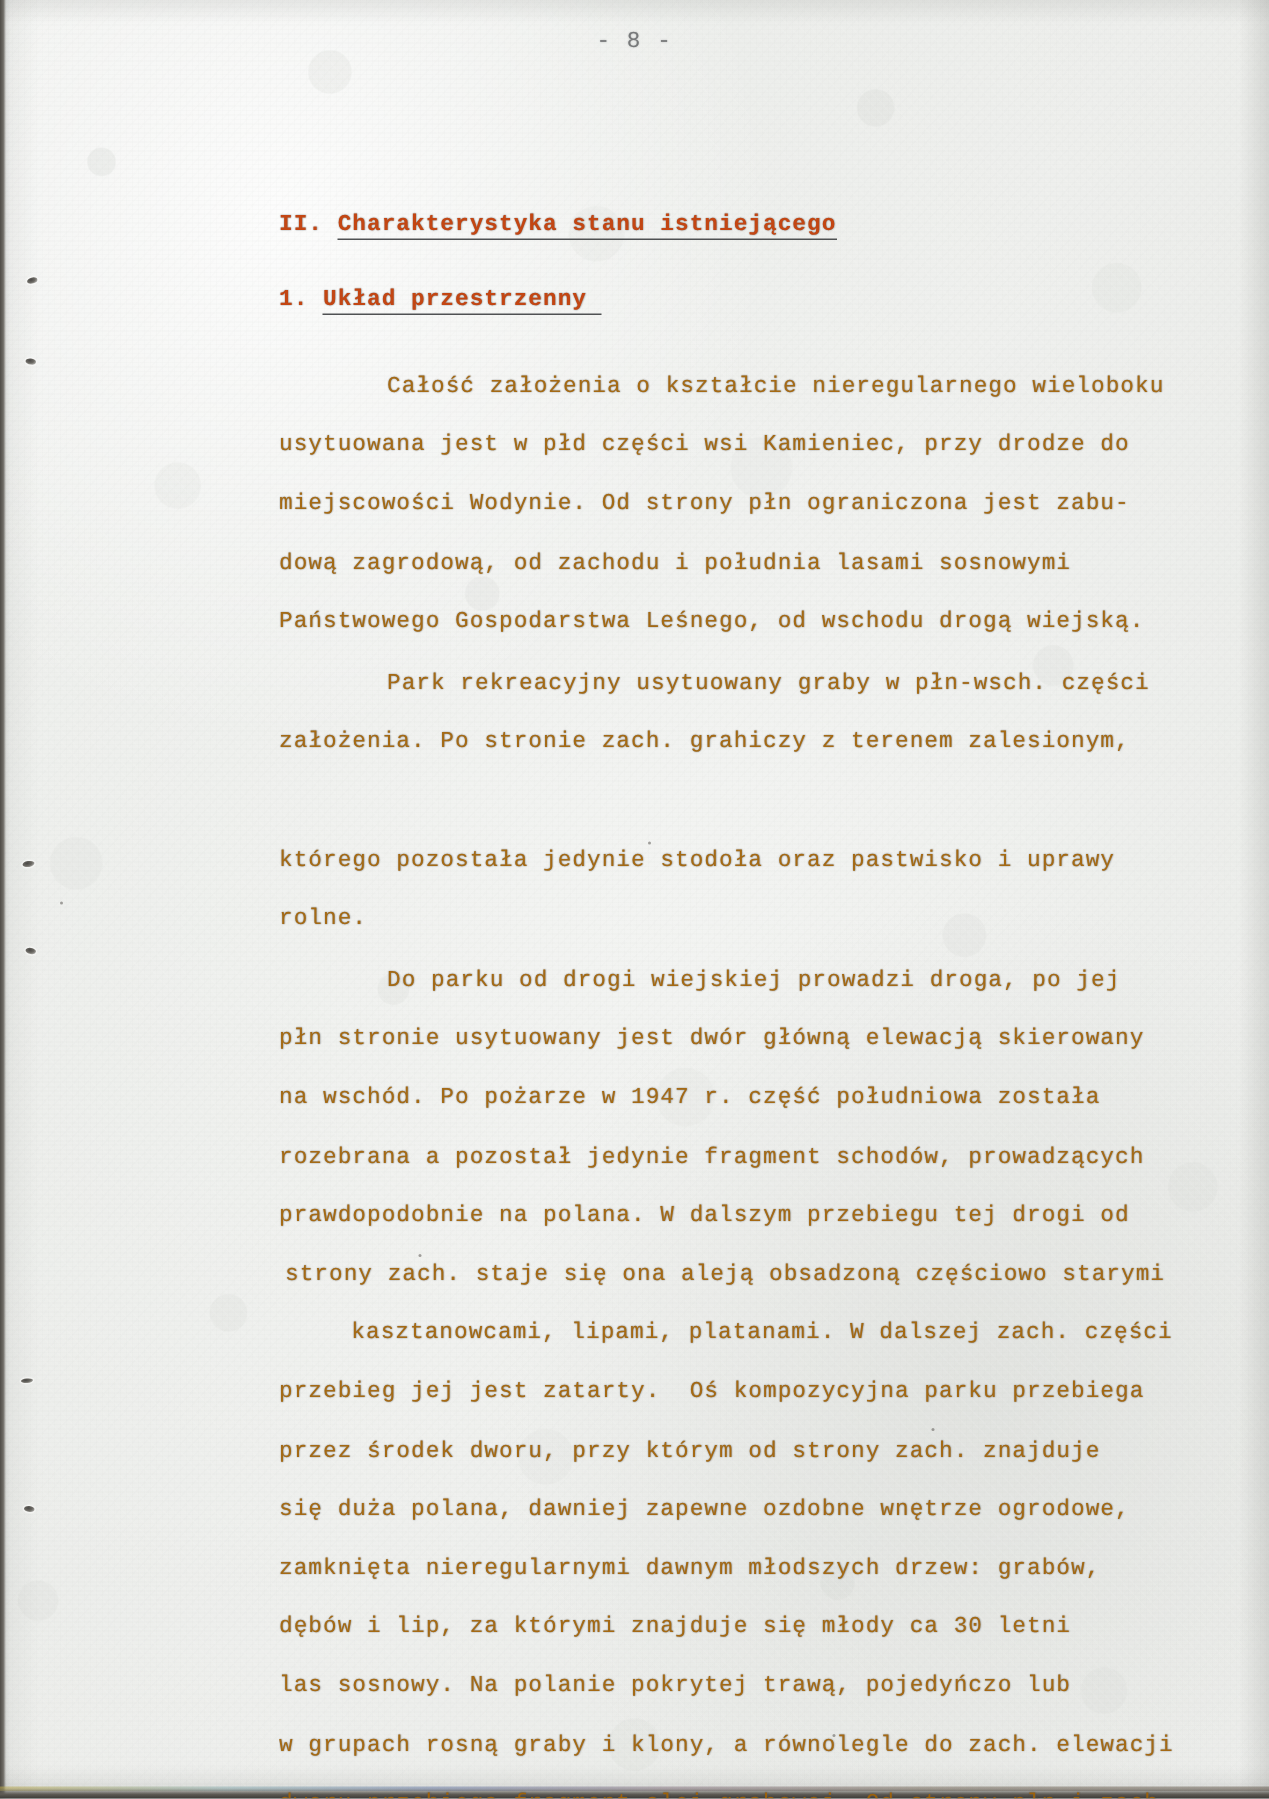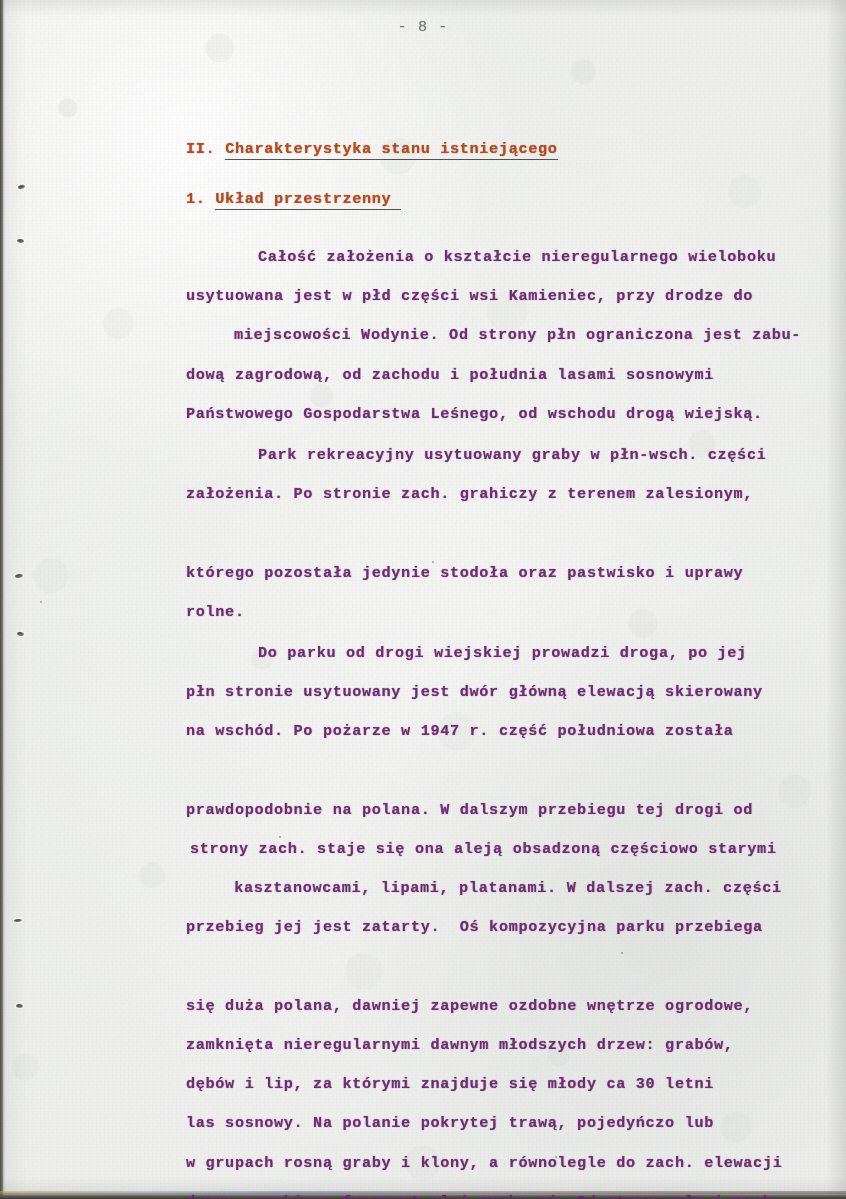--- a/index.html
+++ b/index.html
@@ -89,28 +89,27 @@
   }
 
   
   #typescript {
     position: absolute;
     inset: 0;
   }
   .line {
     position: absolute;
     white-space: pre;
-    color: #701a75;
+    color: #a16207;
     font-size: 15.1px;
     letter-spacing: 0.72px;
     text-shadow:
       0 0 1.1px rgba(75,77,79,.55),
       0.4px 0.3px 0.9px rgba(100,102,104,.40);
     opacity: .94;
-    font-weight: bold;
   }
   .folio {
     position: absolute;
     left: 0; top: 18px; width: 846px;
     text-align: center;
     color: #5a5c5e;
     font-size: 15.1px;
     letter-spacing: 1.1px;
     white-space: pre;
     opacity: .80;
@@ -154,34 +153,36 @@
   <div class="scan-edge-bottom-chroma"></div>
   <div class="scan-edge-bottom"></div>
 
   <div class="folio">- 8 -</div>
 
   <div id="typescript">
       <div class="line heading" style="left: 186px; top: 140px;">II. <span class="u">Charakterystyka&nbsp;stanu&nbsp;istniejącego</span></div>
       <div class="line heading" style="left: 186px; top: 190px;">1. <span class="u">Układ&nbsp;przestrzenny&nbsp;</span></div>
       <div class="line clip-right" style="left: 258px; top: 248px; width: 588px;">Całość założenia o kształcie nieregularnego wieloboku</div>
       <div class="line clip-right" style="left: 186px; top: 287.2px; width: 660px;">usytuowana jest w płd części wsi Kamieniec, przy drodze do</div>
-      <div class="line clip-right" style="left: 186px; top: 326.4px; width: 612px; margin-left: 48px;">miejscowości Wodynie. Od strony płn ograniczona jest zabu-</div>
+      <div class="line clip-right" style="left: 186px; top: 326.4px; width: 612px;">miejscowości Wodynie. Od strony płn ograniczona jest zabu-</div>
       <div class="line clip-right" style="left: 186px; top: 365.6px; width: 660px;">dową zagrodową, od zachodu i południa lasami sosnowymi</div>
       <div class="line clip-right" style="left: 186px; top: 404.8px; width: 660px;">Państwowego Gospodarstwa Leśnego, od wschodu drogą wiejską.</div>
       <div class="line clip-right" style="left: 258px; top: 446px; width: 588px;">Park rekreacyjny usytuowany graby w płn-wsch. części</div>
       <div class="line clip-right" style="left: 186px; top: 485.2px; width: 660px;">założenia. Po stronie zach. grahiczy z terenem zalesionym,</div>
       <div class="line clip-right" style="left: 186px; top: 563.6px; width: 660px;">którego pozostała jedynie stodoła oraz pastwisko i uprawy</div>
       <div class="line clip-right" style="left: 186px; top: 602.8px; width: 660px;">rolne.</div>
       <div class="line clip-right" style="left: 186px; top: 683.2px; width: 660px;">płn stronie usytuowany jest dwór główną elewacją skierowany</div>
       <div class="line clip-right" style="left: 258px; top: 644px; width: 588px;">Do parku od drogi wiejskiej prowadzi droga, po jej</div>
       <div class="line clip-right" style="left: 186px; top: 722.4px; width: 660px;">na wschód. Po pożarze w 1947 r. część południowa została</div>
+      <div class="line clip-right" style="left: 186px; top: 761.6px; width: 660px;">rozebrana a pozostał jedynie fragment schodów, prowadzących</div>
       <div class="line clip-right" style="left: 186px; top: 800.8px; width: 660px;">prawdopodobnie na polana. W dalszym przebiegu tej drogi od</div>
       <div class="line clip-right" style="left: 190px; top: 840px; width: 660px;">strony zach. staje się ona aleją obsadzoną częściowo starymi</div>
       <div class="line clip-right" style="left: 178px; top: 879.2px; width: 660px; text-align: center;">kasztanowcami, lipami, platanami. W dalszej zach. części</div>
       <div class="line clip-right" style="left: 186px; top: 918.4px; width: 660px;">przebieg jej jest zatarty.  Oś kompozycyjna parku przebiega</div>
+      <div class="line clip-right" style="left: 186px; top: 957.6px; width: 660px;">przez środek dworu, przy którym od strony zach. znajduje</div>
       <div class="line clip-right" style="left: 186px; top: 996.8px; width: 660px;">się duża polana, dawniej zapewne ozdobne wnętrze ogrodowe,</div>
       <div class="line clip-right" style="left: 186px; top: 1036px; width: 660px;">zamknięta nieregularnymi dawnym młodszych drzew: grabów,</div>
       <div class="line clip-right" style="left: 186px; top: 1075.2px; width: 660px;">dębów i lip, za którymi znajduje się młody ca 30 letni</div>
       <div class="line clip-right" style="left: 186px; top: 1114.4px; width: 660px;">las sosnowy. Na polanie pokrytej trawą, pojedyńczo lub</div>
       <div class="line clip-right" style="left: 186px; top: 1153.6px; width: 660px;">w grupach rosną graby i klony, a równolegle do zach. elewacji</div>
       <div class="line clip-right" style="left: 186px; top: 1192.8px; width: 660px;">dworu przebiega fragment alei grabowej. Od strony płn i zach.</div>
     </div>
   <div id="margin-marks">
       <div class="speck" style="left: 18px; top: 185px; width: 7px; height: 4px; transform: rotate(-14deg);"></div>
       <div class="speck" style="left: 17px; top: 239px; width: 7px; height: 4px; transform: rotate(8deg);"></div>

